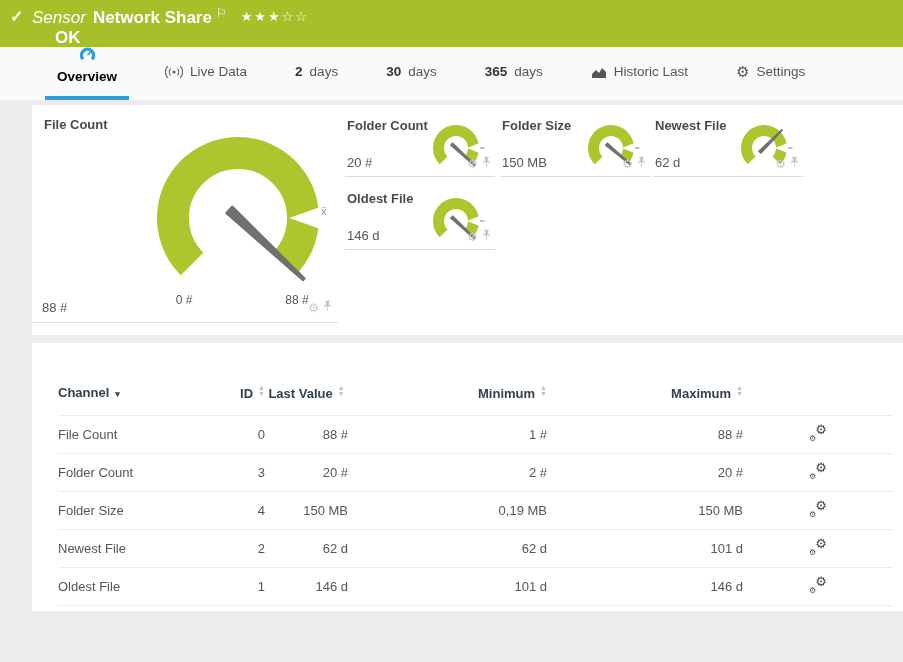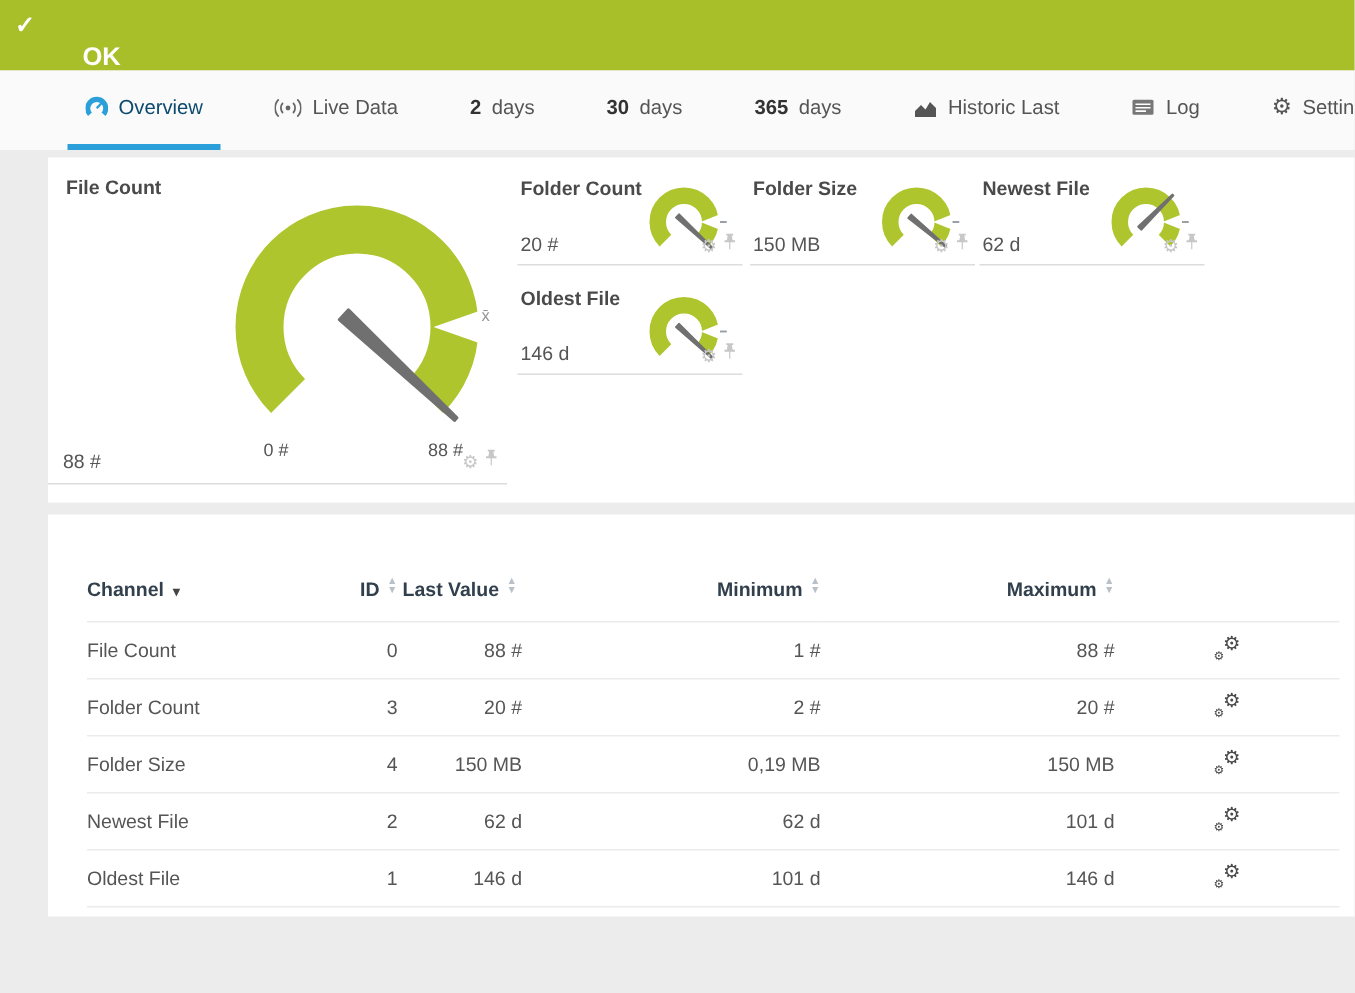--- a/index.html
+++ b/index.html
@@ -14,21 +14,21 @@
   .sensor-title { font-size:17px; font-weight:bold; }
   .flag { font-size:12px; vertical-align:super; margin-left:4px; }
   .stars { font-size:13px; letter-spacing:2px; margin-left:14px; vertical-align:2px; }
   .status-ok { position:absolute; left:55px; top:28px; font-size:17px; font-weight:bold; }
 
   
   .tabstrip { position:absolute; left:0; top:47px; width:903px; height:53px; background:#fafafa;
     display:flex; align-items:stretch; padding-left:45px; }
   .tab { display:flex; align-items:center; gap:7px; padding:0 12px; margin-right:24px;
     font-size:13.5px; color:#555; border-bottom:4px solid transparent; cursor:pointer; white-space:nowrap; }
-  .tab.active { border-bottom-color:#2b9fd9; color:#0c4a6e; font-weight:normal; }
+  .tab.active { border-bottom-color:#2b9fd9; color:#000000; font-weight:bold;flex-direction:column; }
   .tab .num { font-weight:bold; color:#333; }
   .tab .gear-glyph { font-size:15px; color:#555; line-height:1; }
   .ticon { display:inline-flex; align-items:center; }
 
   
   .panel { position:absolute; background:#fff; }
   .panel-gauges { left:32px; top:105px; width:871px; height:230px; }
   .panel-table  { left:32px; top:343px; width:871px; height:268px; }
 
   
@@ -68,20 +68,23 @@
   tr.lastrow td { border-bottom:1px solid #ebebeb; }
   .gearpair { position:relative; display:inline-block; width:18px; height:16px; cursor:pointer; }
   .gearpair .g-big { position:absolute; right:0; top:-3px; font-size:13px; color:#4a4a4a; }
   .gearpair .g-small { position:absolute; left:0; bottom:-2px; font-size:8px; color:#4a4a4a; }
 </style>
 </head>
 <body>
 
 <div class="sensor-bar">
   <span class="check">✓</span>
+  <div class="title-line">
+    <span class="kind">Sensor</span><span class="sensor-title">Network Share</span><span class="flag">⚐</span><span class="stars"><span>★★★</span><span>☆☆</span></span>
+  </div>
   <div class="status-ok">OK</div>
 </div>
 
 <div class="tabstrip">
   <div class="tab active">
     <span class="ticon">
       <svg width="15" height="15" viewBox="0 0 15 15">
         <path d="M3.0,12.2 A6 6 0 1 1 12.0,12.2" fill="none" stroke="#2b9fd9" stroke-width="3.4"></path>
         <line x1="7.5" y1="8.2" x2="11.2" y2="4.2" stroke="#2b9fd9" stroke-width="1.6"></line>
       </svg>
@@ -110,31 +113,20 @@
     <span class="num">365</span>
     <span>days</span>
   </div>
   <div class="tab">
     <span class="ticon">
       <svg width="16" height="14" viewBox="0 0 16 14">
         <polygon points="1,13 1,9 5,5 8,8 11,3 15,7 15,13" fill="#555"></polygon>
       </svg>
     </span>
     <span>Historic Last</span>
-  </div>
-  <div class="tab">
-    <span class="ticon">
-      <svg width="16" height="13" viewBox="0 0 16 13">
-        <rect x="1" y="1.5" width="14" height="10" rx="1" fill="#777"></rect>
-        <line x1="3" y1="4.5" x2="13" y2="4.5" stroke="#fff" stroke-width="1.1"></line>
-        <line x1="3" y1="6.8" x2="13" y2="6.8" stroke="#fff" stroke-width="1.1"></line>
-        <line x1="3" y1="9.1" x2="10" y2="9.1" stroke="#fff" stroke-width="1.1"></line>
-      </svg>
-    </span>
-    <span>Log</span>
   </div>
   <div class="tab">
     <span class="gear-glyph">⚙</span>
     <span>Settings</span>
   </div>
 </div>
 
 <div class="panel panel-gauges">
 
   <div class="tile-main">

